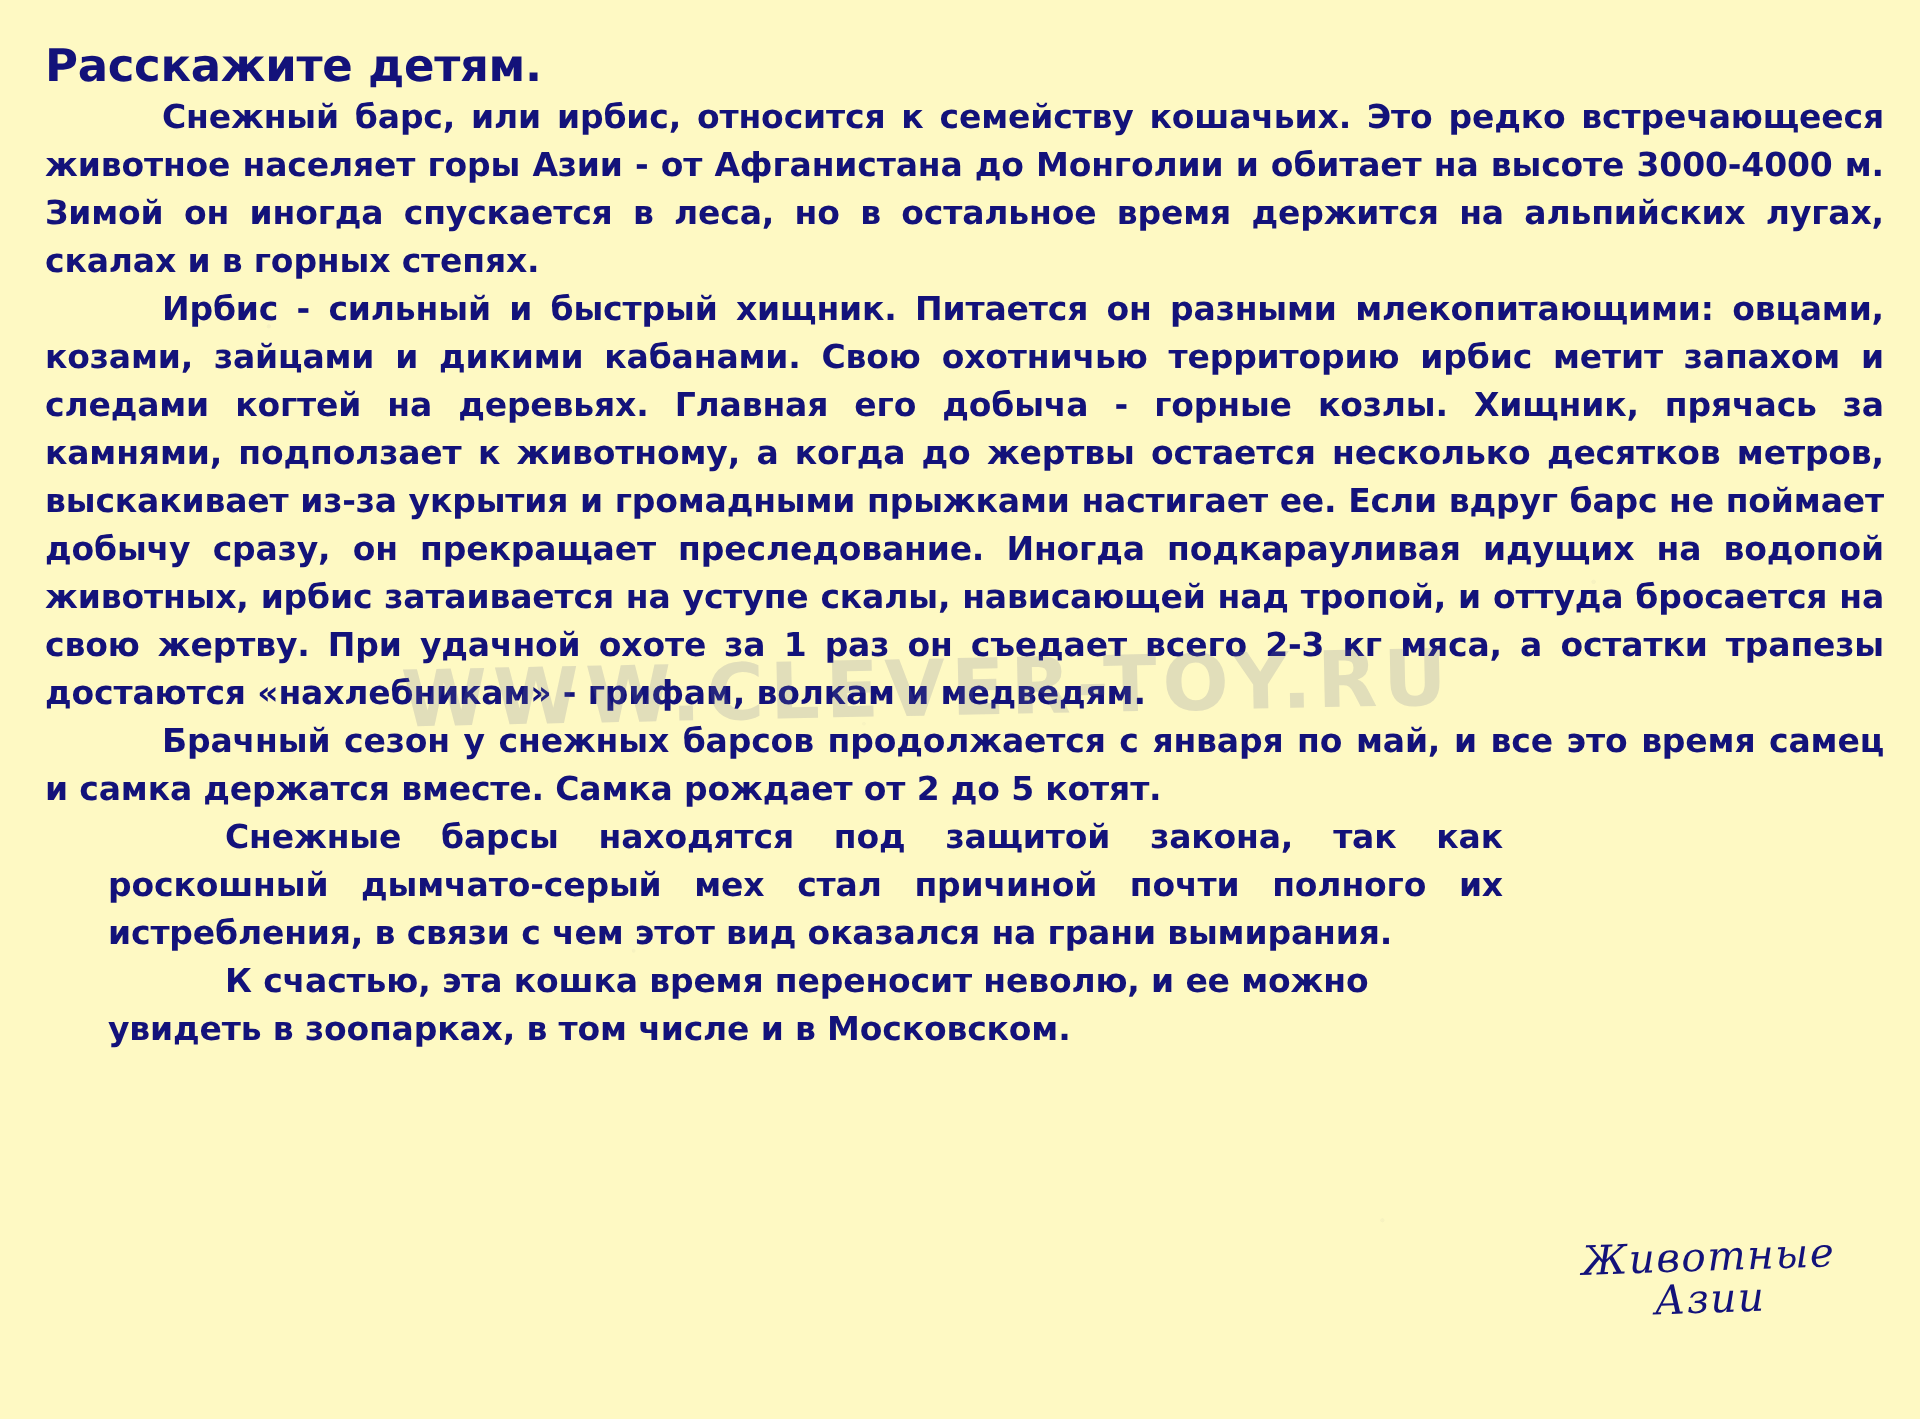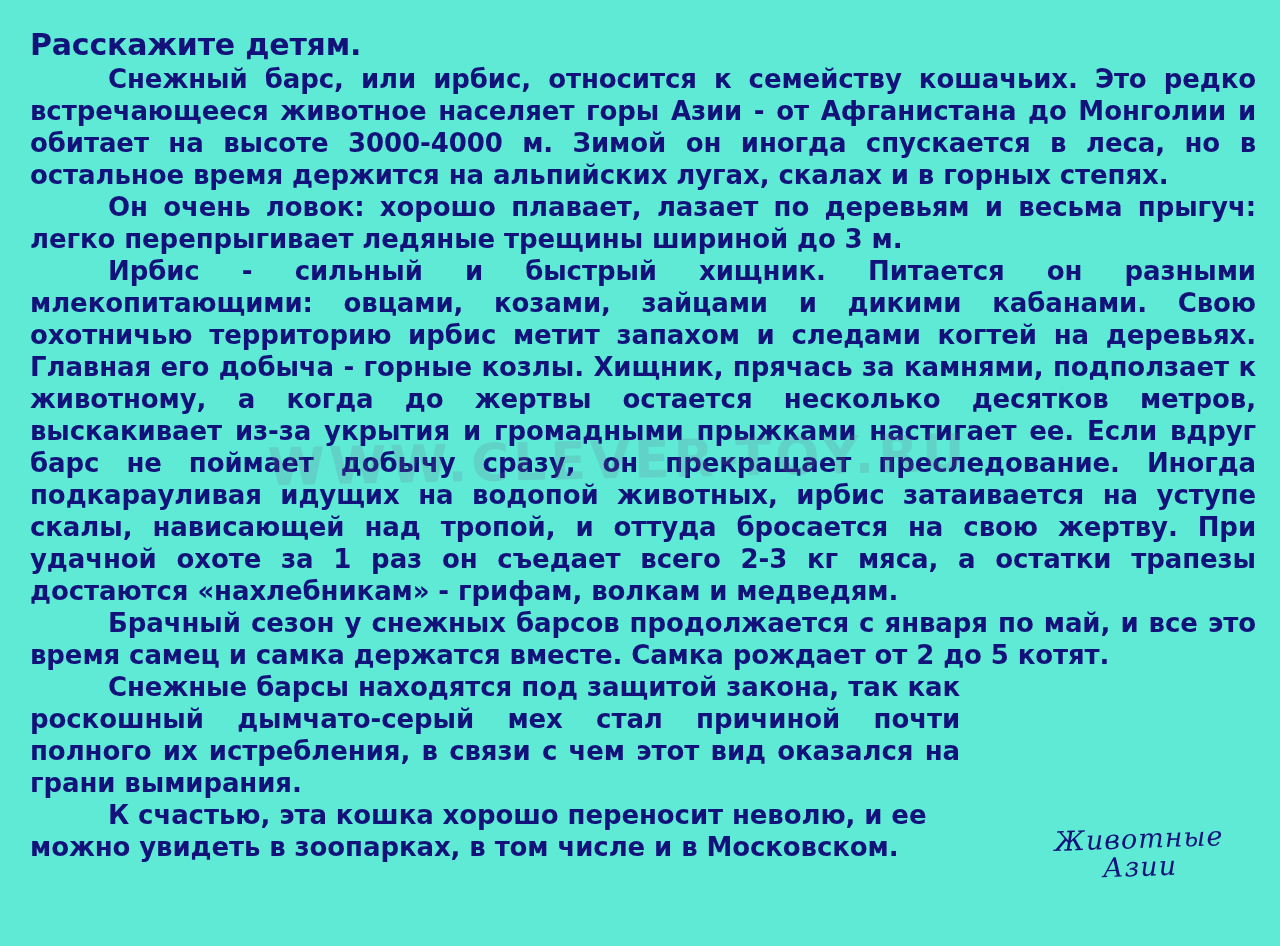--- a/index.html
+++ b/index.html
@@ -11,21 +11,21 @@
     width: 1280px;
     height: 946px;
     position: relative;
     overflow: hidden;
     font-family: "DejaVu Sans", sans-serif;
   }
 
   .page {
     position: absolute;
     inset: 0;
-    background: #5eead4;
+    background: #fef9c3;
   }
 
   
   .scan-noise {
     position: absolute;
     inset: 0;
     pointer-events: none;
     background:
       radial-gradient(circle at 14% 23%, rgba(120,120,140,0.06) 0 1.2px, transparent 1.6px),
       radial-gradient(circle at 61% 9%, rgba(120,120,140,0.05) 0 1.1px, transparent 1.5px),
@@ -48,36 +48,37 @@
     font-size: 30px;
     color: #13127a;
     letter-spacing: -0.2px;
     margin: 0 0 2px 0;
     line-height: 1.1;
   }
 
   .para {
     font-family: "DejaVu Sans", sans-serif;
     font-weight: bold;
-    font-size: 26px;
+    font-size: 22px;
     line-height: 32px;
     color: #13127a;
     text-align: justify;
     text-indent: 78px;
     margin: 0;
     padding: 0;
     letter-spacing: -0.1px;
     -webkit-hyphens: none;
     hyphens: none;
   }
   .para.no-justify {
     text-align: left;
   }
   .para.narrow {
     width: 930px;
+    margin-left: 42px;
   }
 
   
   .watermark {
     position: absolute;
     left: 48px;
     top: 430px;
     width: 1140px;
     font-family: "DejaVu Sans", sans-serif;
     font-weight: bold;
@@ -122,29 +123,28 @@
   <div class="scan-noise"></div>
 
   <div class="content">
 
     <h1 class="doc-title">Расскажите детям.</h1>
 
     <p class="para">Снежный барс, или ирбис, относится к семейству кошачьих. Это редко встречающееся животное населяет горы Азии - от Афганистана до Монголии и обитает на высоте 3000-4000 м. Зимой он иногда спускается в леса, но в остальное время держится на альпийских лугах, скалах и в горных степях.</p>
 
 
 
-    <p class="para">Он очень ловок: хорошо плавает, лазает по деревьям и весьма прыгуч: легко перепрыгивает ледяные трещины шириной до 3 м.</p>
 
     <p class="para">Ирбис - сильный и быстрый хищник. Питается он разными млекопитающими: овцами, козами, зайцами и дикими кабанами. Свою охотничью территорию ирбис метит запахом и следами когтей на деревьях. Главная его добыча - горные козлы. Хищник, прячась за камнями, подползает к животному, а когда до жертвы остается несколько десятков метров, выскакивает из-за укрытия и громадными прыжками настигает ее. Если вдруг барс не поймает добычу сразу, он прекращает преследование. Иногда подкарауливая идущих на водопой животных, ирбис затаивается на уступе скалы, нависающей над тропой, и оттуда бросается на свою жертву. При удачной охоте за 1 раз он съедает всего 2-3 кг мяса, а остатки трапезы достаются «нахлебникам» - грифам, волкам и медведям.</p>
 
     <p class="para">Брачный сезон у снежных барсов продолжается с января по май, и все это время самец и самка держатся вместе. Самка рождает от 2 до 5 котят.</p>
 
     <p class="para narrow">Снежные барсы находятся под защитой закона, так как роскошный дымчато-серый мех стал причиной почти полного их истребления, в связи с чем этот вид оказался на грани вымирания.</p>
 
-    <p class="para narrow no-justify">К счастью, эта кошка хорошо переносит неволю, и ее можно увидеть в зоопарках,  в том числе и в Московском.</p>
+    <p class="para narrow no-justify">К счастью, эта кошка время переносит неволю, и ее можно увидеть в зоопарках,  в том числе и в Московском.</p>
 
   </div>
 
   <div class="watermark">WWW.CLEVER-TOY.RU</div>
 
   <div class="signature">
     <span class="sig-line1">Животные</span>
     <span class="sig-line2">Азии</span>
   </div>
 

